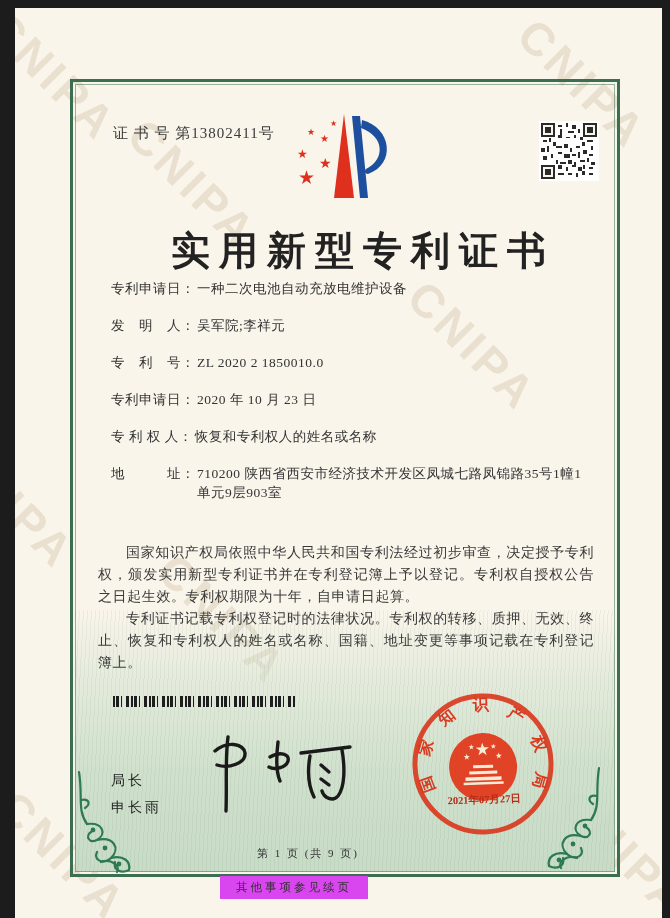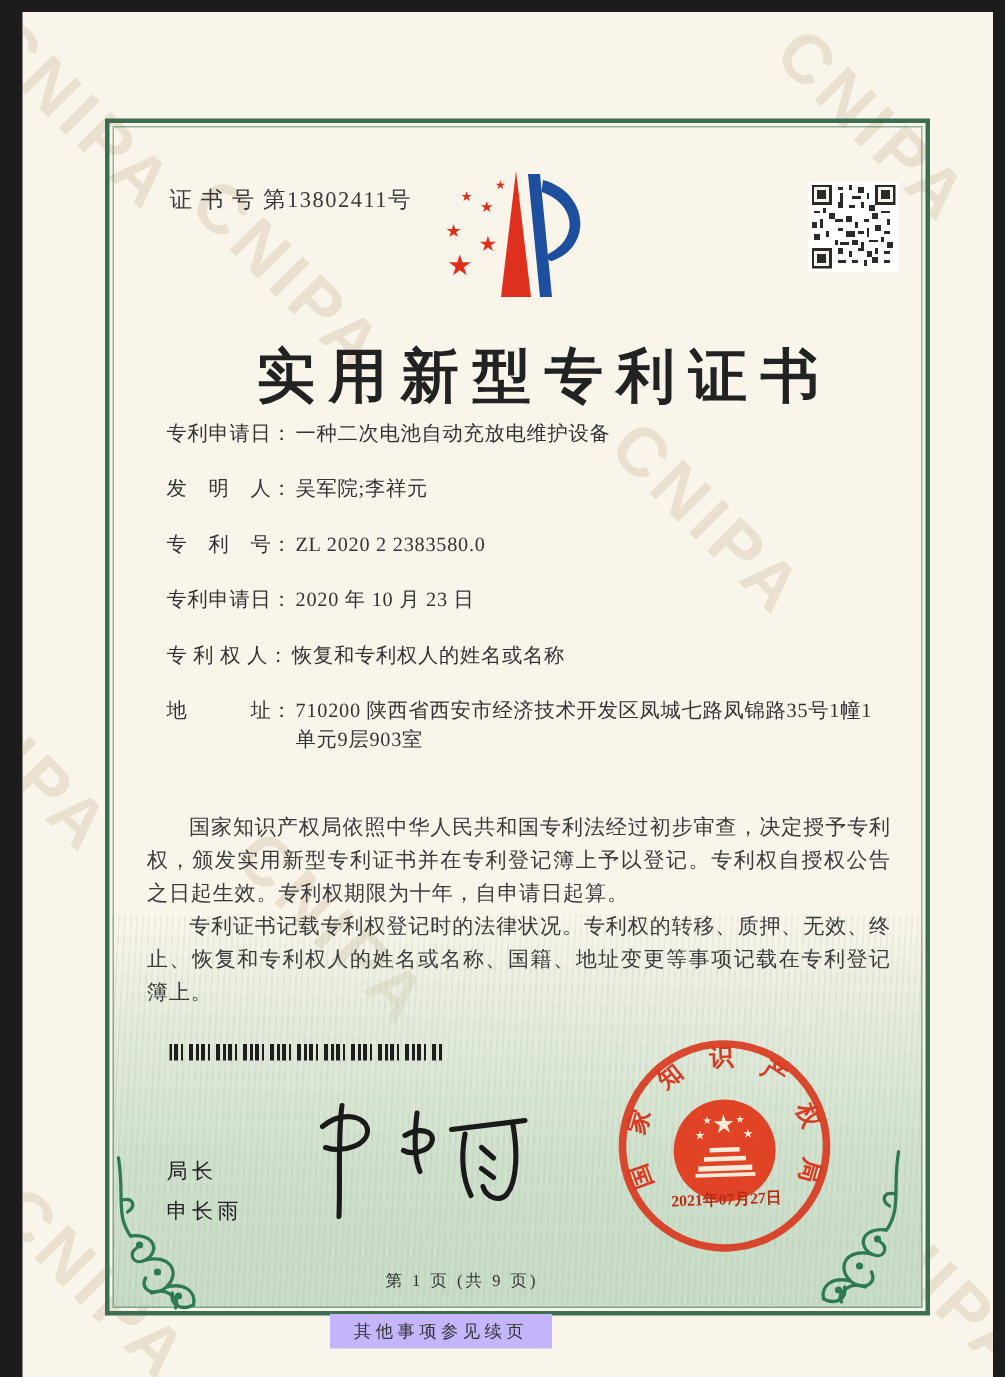--- a/index.html
+++ b/index.html
@@ -55,21 +55,21 @@
 
   .seal{position:absolute;left:335px;top:607px;z-index:3;transform:rotate(-2deg);}
 
   .page-no{position:absolute;left:135px;top:764px;width:200px;text-align:center;font-size:11px;
            color:#333;letter-spacing:2px;z-index:2;}
 
   .ornament{position:absolute;z-index:2;}
   .orn-left{left:-20px;top:688px;}
   .orn-right{left:472px;top:684px;transform:scaleX(-1);}
 
-  .footer-note{position:absolute;left:205px;top:868px;background:#c4b5fd;padding:4px 16px;
+  .footer-note{position:absolute;left:205px;top:868px;background:#d946ef;padding:4px 16px;
       font-size:11.5px;color:#333;letter-spacing:3px;z-index:2;}
 </style>
 </head>
 <body>
 
 <div class="stage">
   <div class="page">
 
     <span class="wm" style="left:0px;top:-8px;">CNIPA</span>
     <span class="wm" style="left:530px;top:0px;">CNIPA</span>
@@ -171,21 +171,21 @@
         <div class="field-row">
           <span class="field-label">专利申请日：</span>
           <span class="field-value">一种二次电池自动充放电维护设备</span>
         </div>
         <div class="field-row">
           <span class="field-label">发　明　人：</span>
           <span class="field-value">吴军院;李祥元</span>
         </div>
         <div class="field-row">
           <span class="field-label">专　利　号：</span>
-          <span class="field-value">ZL 2020 2 2383580.0</span>
+          <span class="field-value">ZL 2020 2 1850010.0</span>
         </div>
         <div class="field-row">
           <span class="field-label">专利申请日：</span>
           <span class="field-value">2020 年 10 月 23 日</span>
         </div>
         <div class="field-row">
           <span class="field-label">专 利 权 人：</span>
           <span class="field-value">恢复和专利权人的姓名或名称</span>
         </div>
         <div class="field-row">

